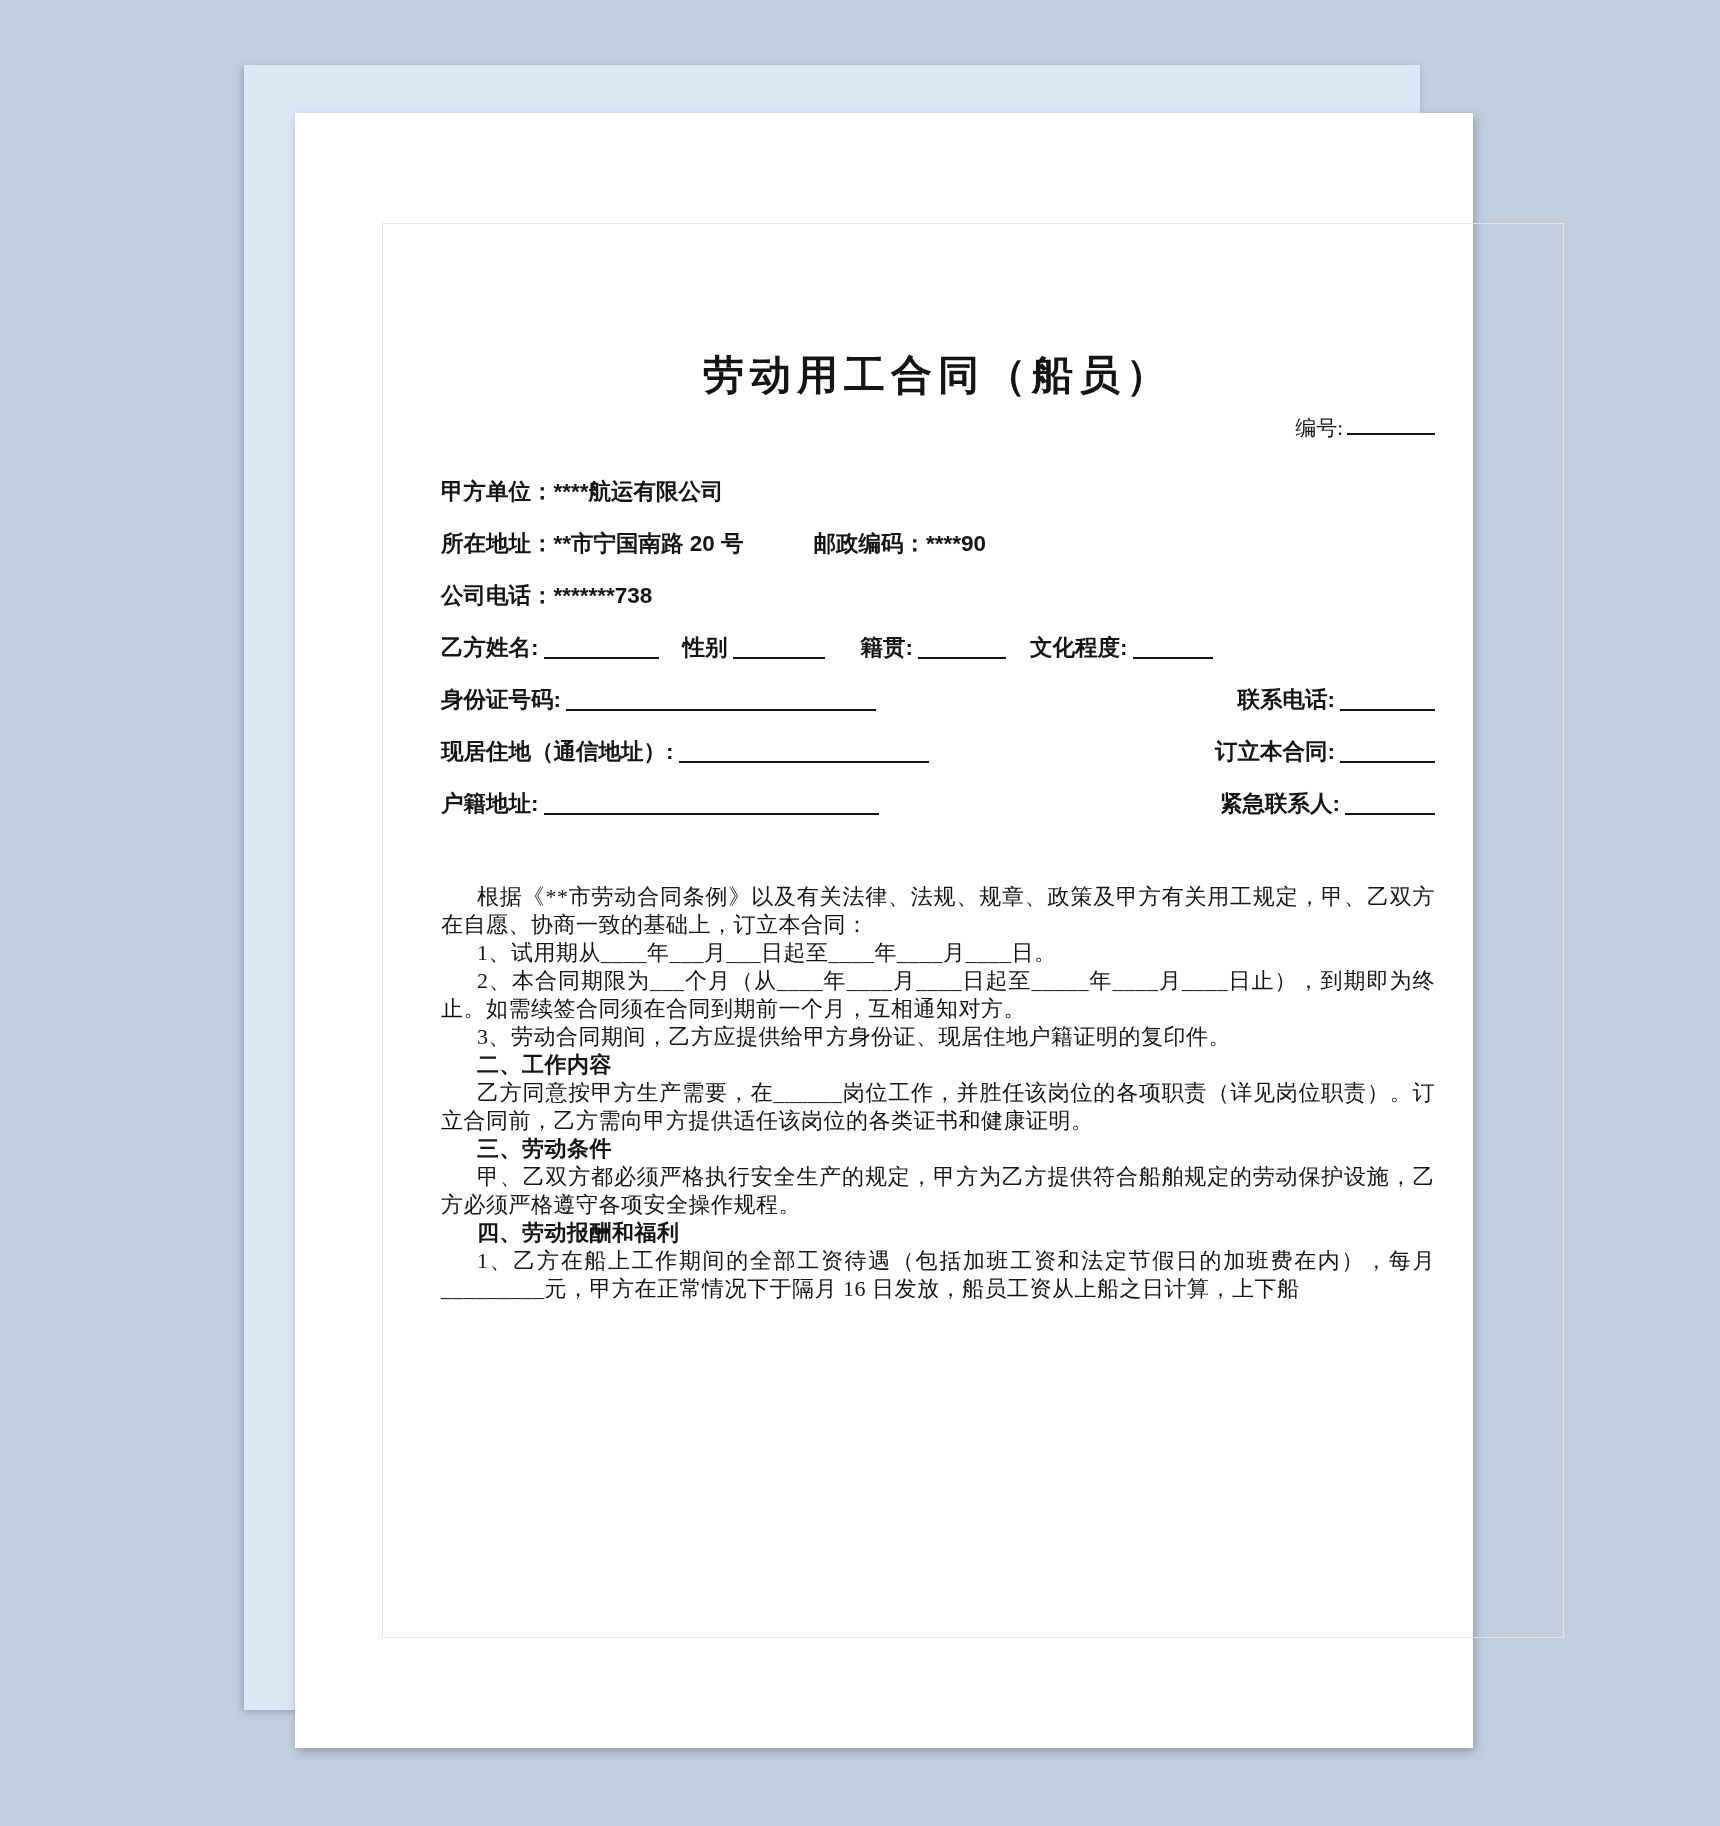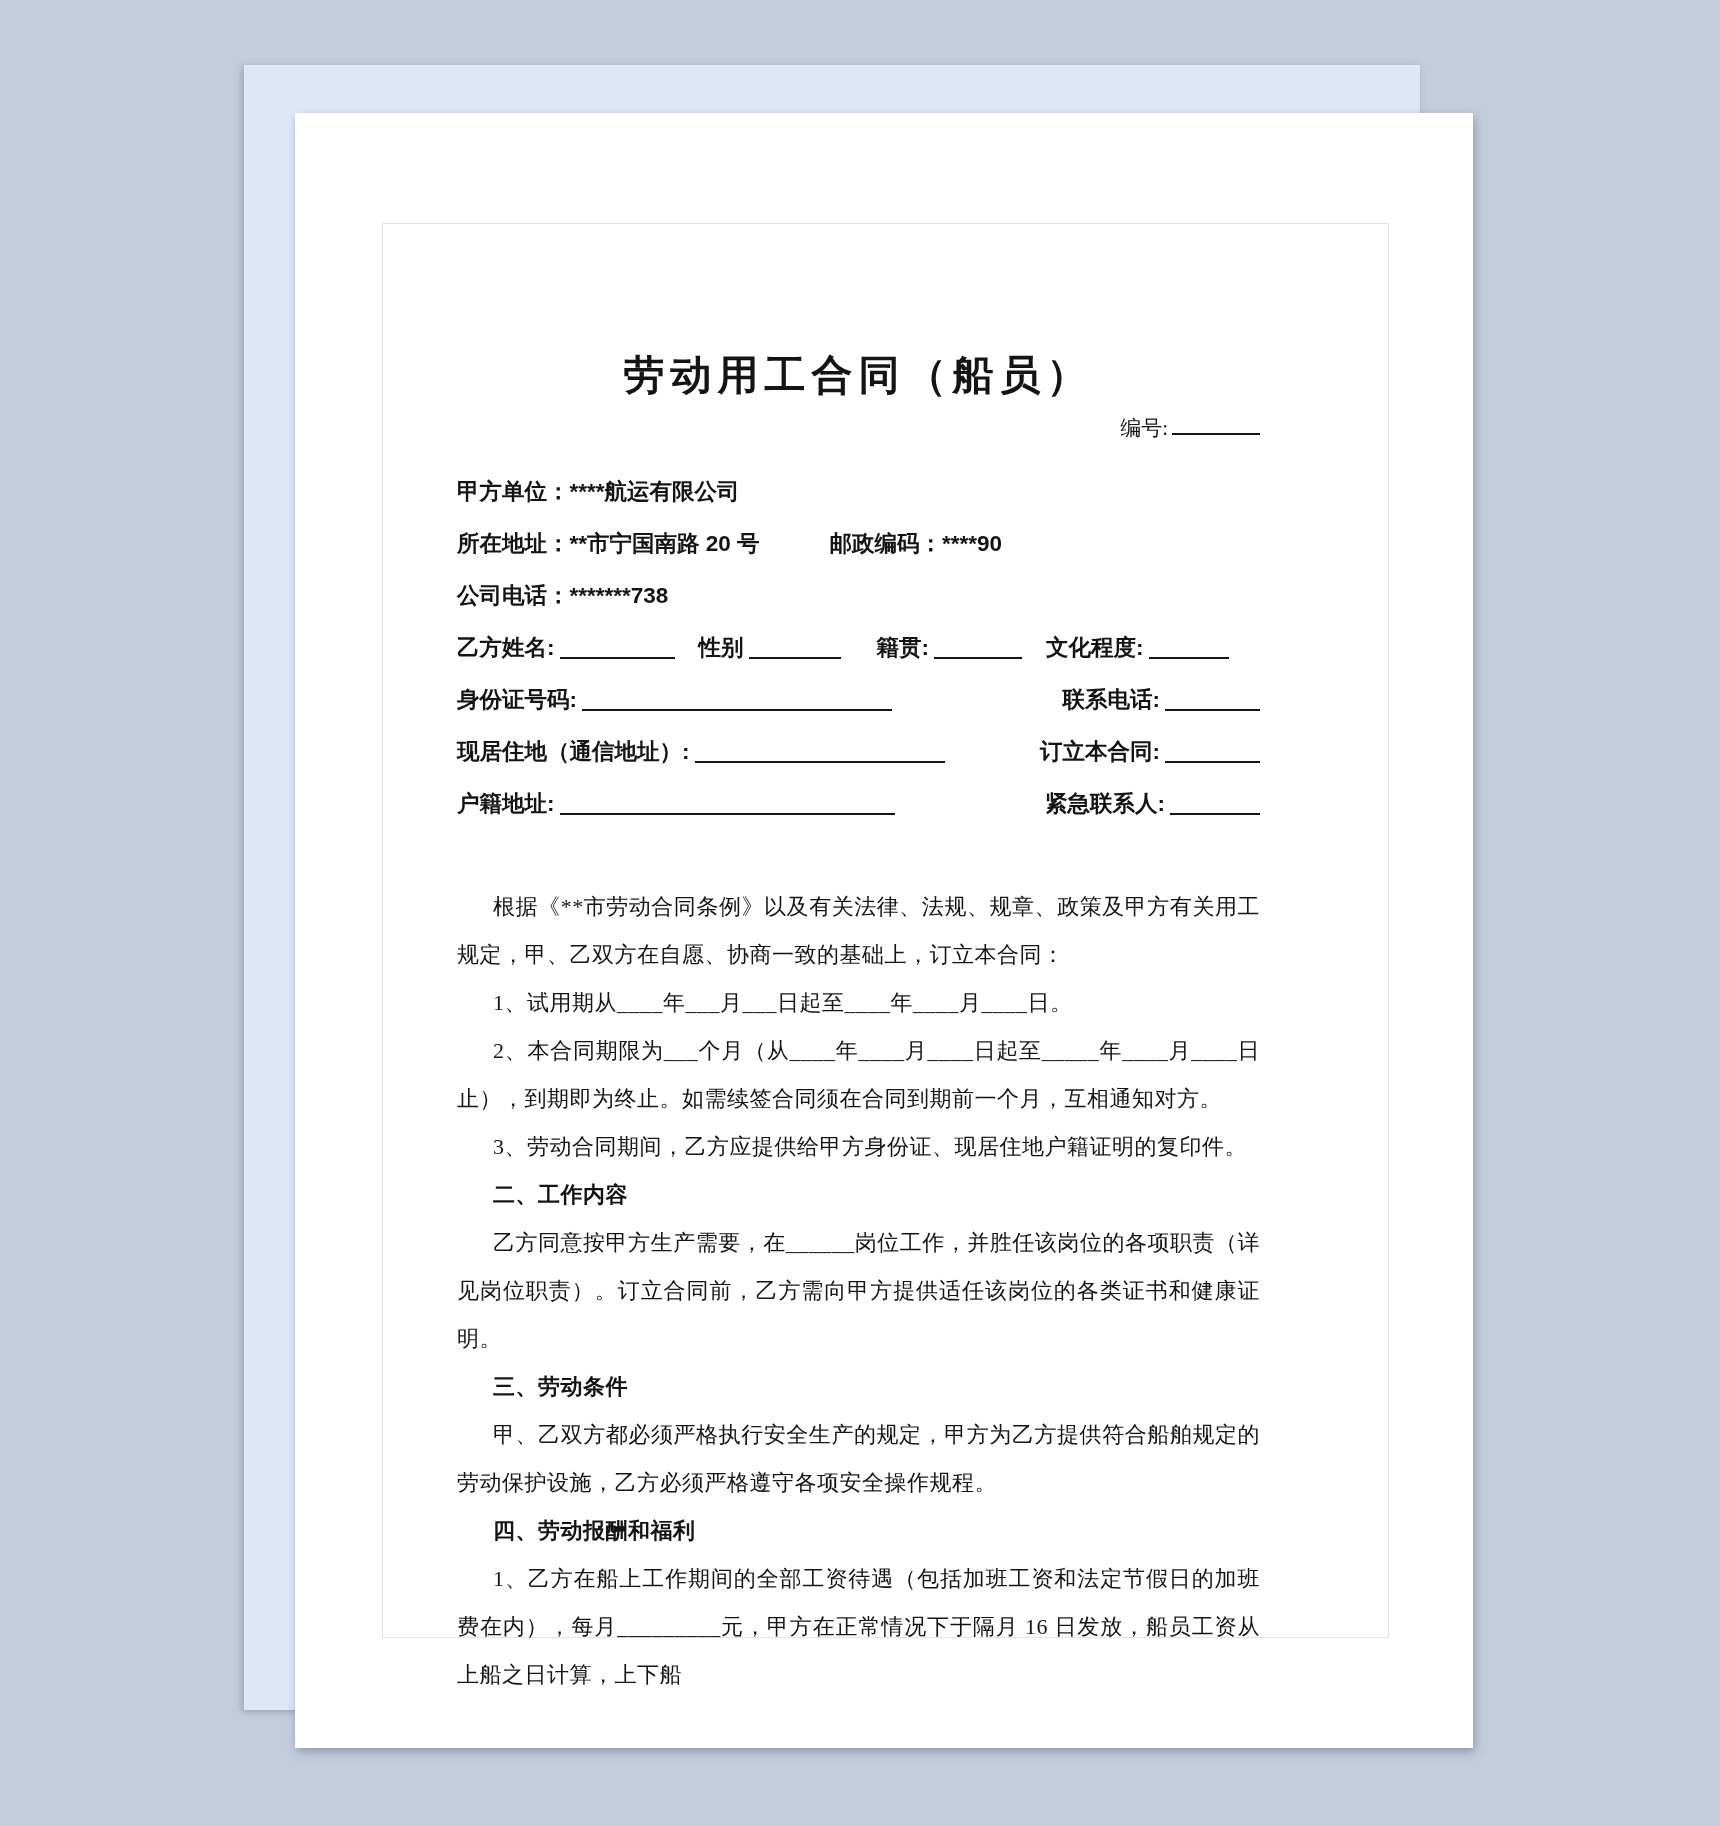--- a/index.html
+++ b/index.html
@@ -23,23 +23,23 @@
     position:absolute;left:244px;top:65px;width:1176px;height:1645px;
     background:var(--back-sheet);
     box-shadow:-2px 2px 7px rgba(96,110,132,.45);
   }
   .paper{
     position:absolute;left:295px;top:113px;width:1178px;height:1635px;
     background:var(--paper);
     box-shadow:2px 4px 9px rgba(96,110,132,.5);
   }
   .frame{
-    position:absolute;left:87px;top:110px;width:1007px;height:1415px;
+    position:absolute;left:87px;top:110px;width:1182px;height:1415px;
     border:1px solid var(--frame);
-    padding:128px 128px 0 74px;
+    padding:128px 128px 0 58px;
   }
   
   .title{
     font-family:"Liberation Sans", sans-serif;
     font-weight:bold;
     font-size:41px;
     line-height:46px;
     letter-spacing:6px;
     text-align:center;
     white-space:nowrap;
@@ -74,21 +74,21 @@
     margin:0 0 -3px 5px;
   }
   .gap18{margin-left:36px;} .gap24{margin-left:24px;} .gap70{margin-left:70px;}
   .spacer{flex:1 1 auto;}
   .w80{width:80px;} .w88{width:88px;} .w90{width:90px;} .w92{width:92px;}
   .w95{width:95px;} .w115{width:115px;} .w250{width:250px;} .w310{width:310px;} .w335{width:335px;}
   
   .bodytext{
     margin-top:54px;
     font-size:22px;
-    line-height:48px;
+    line-height:28px;
     text-align:justify;
     letter-spacing:.5px;
   }
   .bodytext p{text-indent:36px;}
   .bodytext p.heading{
     font-family:"Liberation Sans", sans-serif;
     font-weight:bold;
   }
 </style>
 </head>

